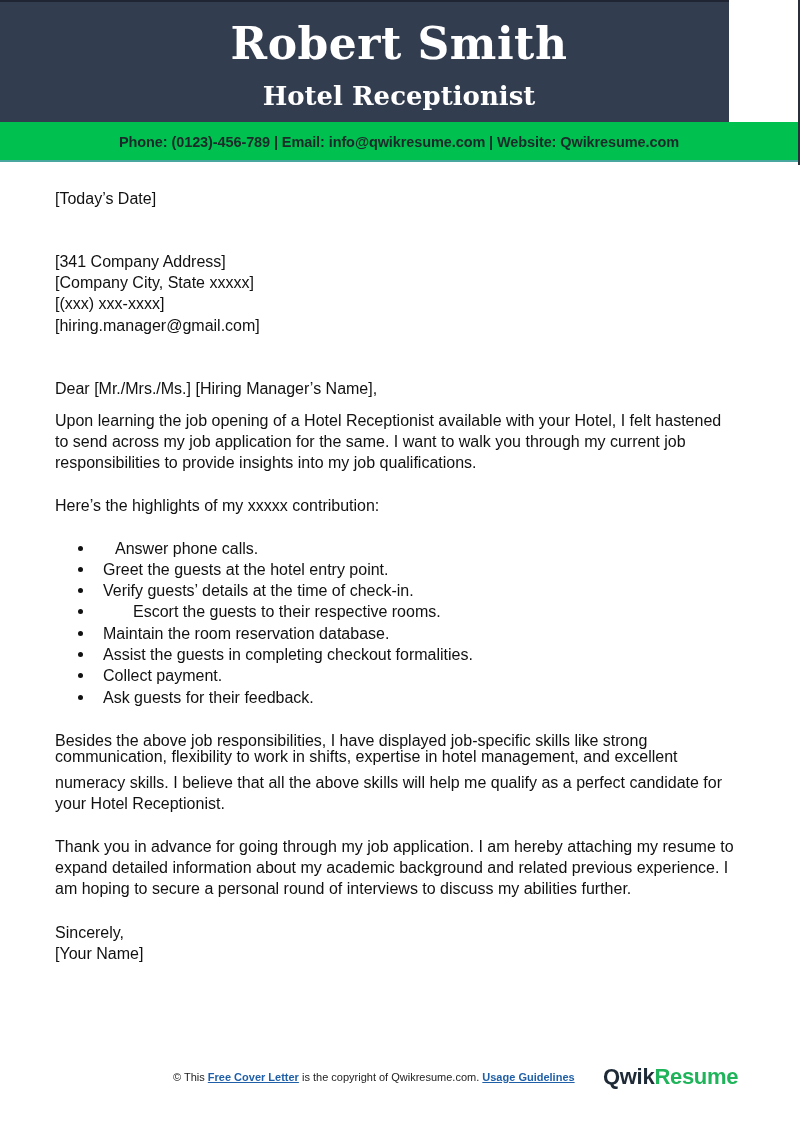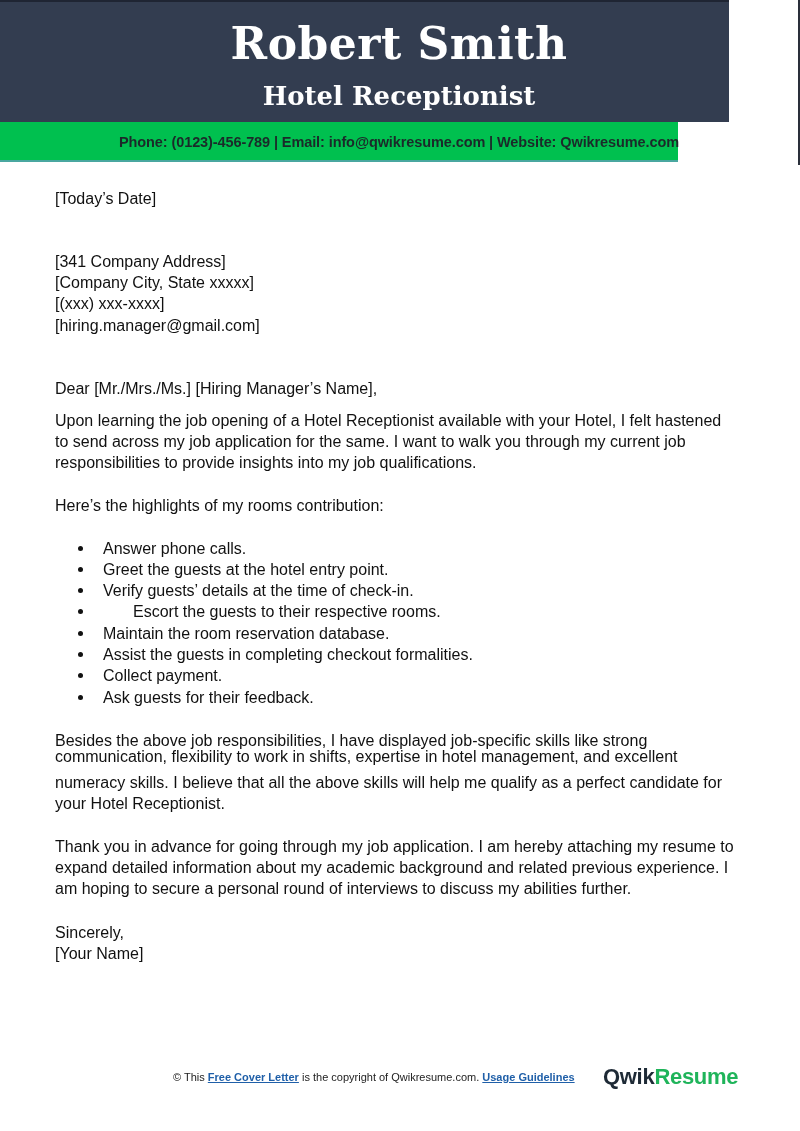--- a/index.html
+++ b/index.html
@@ -14,21 +14,21 @@
     position: absolute; left: 0; top: 14px; width: 798px; text-align: center;
     font-family: "DejaVu Serif", "Liberation Serif", serif; font-weight: bold;
     font-size: 44px; line-height: 56px; color: #ffffff; letter-spacing: 0.5px;
   }
   .job-title {
     position: absolute; left: 0; top: 76px; width: 798px; text-align: center;
     font-family: "DejaVu Serif", "Liberation Serif", serif; font-weight: bold;
     font-size: 26px; line-height: 36px; color: #ffffff;
   }
   .contact-band {
-    position: absolute; left: 0; top: 122px; width: 678px; height: 40px;
+    position: absolute; left: 0; top: 122px; width: 800px; height: 40px;
     background: #00c04f; border-bottom: 2px solid #4aa7a0; box-sizing: border-box; padding-left: 12px;
   }
   .contact-text {
     position: absolute; left: 0; top: 0; width: 798px; height: 40px; line-height: 40px;
     text-align: center; font-family: "Liberation Sans", sans-serif; font-weight: bold;
     font-size: 14.5px; color: #1b2a2a; letter-spacing: -0.1px;
   }
   .right-edge {
     position: absolute; left: 798px; top: 0; width: 2px; height: 165px; background: #2a2f3a;
   }
@@ -75,25 +75,25 @@
   <div class="line" style="top:272px;">[Company City, State xxxxx]</div>
   <div class="line" style="top:293px;">[(xxx) xxx-xxxx]</div>
   <div class="line" style="top:315px;text-align:center;">[hiring.manager@gmail.com]</div>
 
   <div class="line" style="top:378px;">Dear [Mr./Mrs./Ms.] [Hiring Manager’s Name],</div>
 
   <div class="line" style="top:410px;text-align:center;">Upon learning the job opening of a Hotel Receptionist available with your Hotel, I felt hastened</div>
   <div class="line" style="top:431px;">to send across my job application for the same. I want to walk you through my current job</div>
   <div class="line" style="top:452px;">responsibilities to provide insights into my job qualifications.</div>
 
-  <div class="line" style="top:495px;">Here’s the highlights of my rooms contribution:</div>
+  <div class="line" style="top:495px;">Here’s the highlights of my xxxxx contribution:</div>
 
   <div>
     <div class="bullet-dot" style="top:546px;"></div>
-    <div class="bullet-text" style="top:538px;">Answer phone calls.</div>
+    <div class="bullet-text" style="top:538px;margin-left:12px;">Answer phone calls.</div>
 
     <div class="bullet-dot" style="top:567px;"></div>
     <div class="bullet-text" style="top:559px;">Greet the guests at the hotel entry point.</div>
 
     <div class="bullet-dot" style="top:588px;"></div>
     <div class="bullet-text" style="top:580px;">Verify guests’ details at the time of check-in.</div>
 
     <div class="bullet-dot" style="top:609px;"></div>
     <div class="bullet-text" style="top:601px;margin-left:30px;">Escort the guests to their respective rooms.</div>
 

